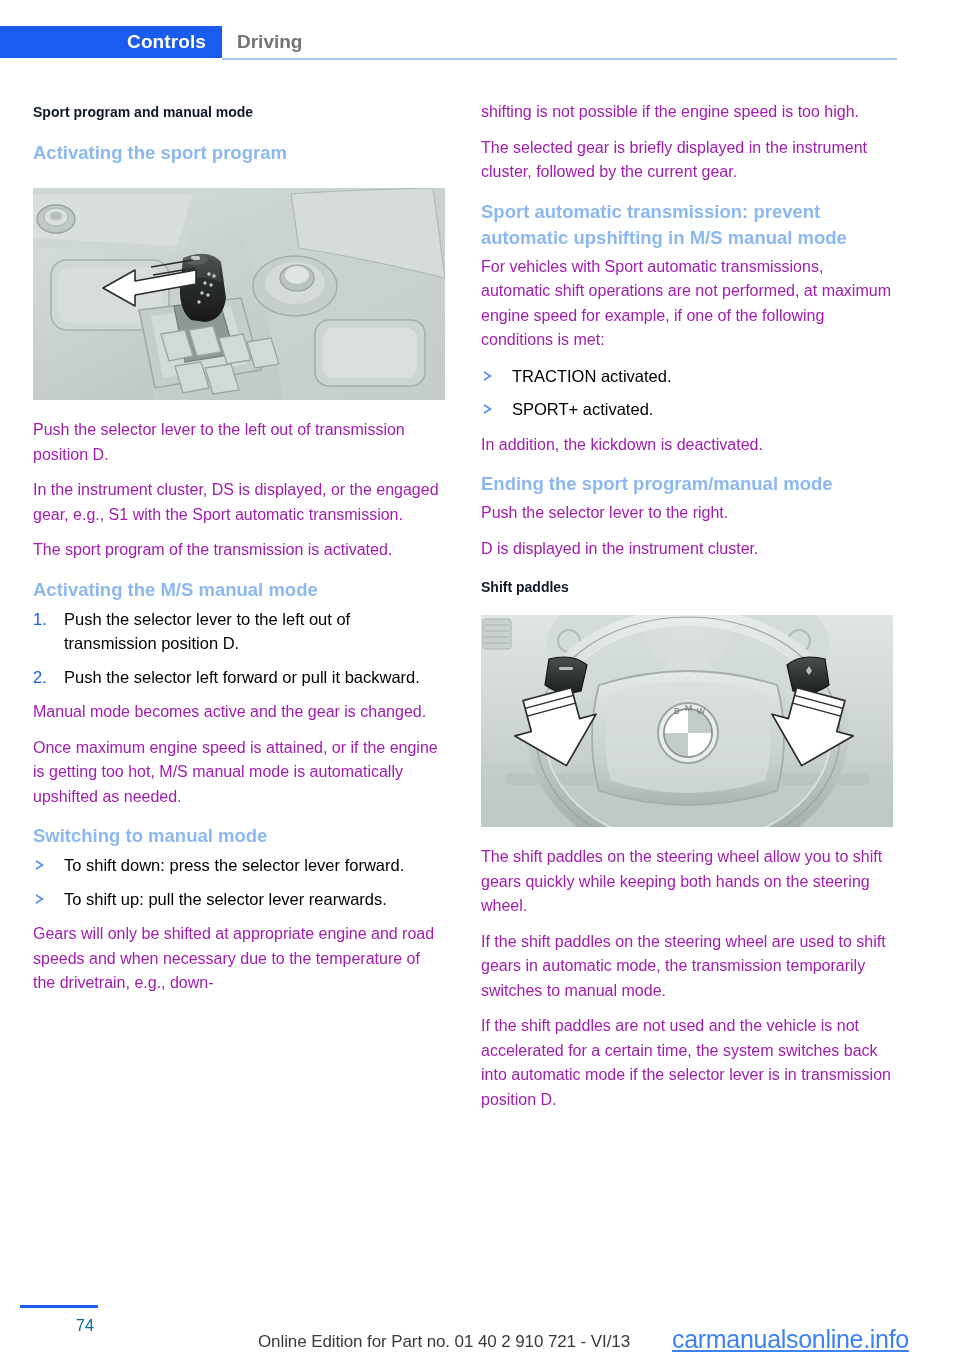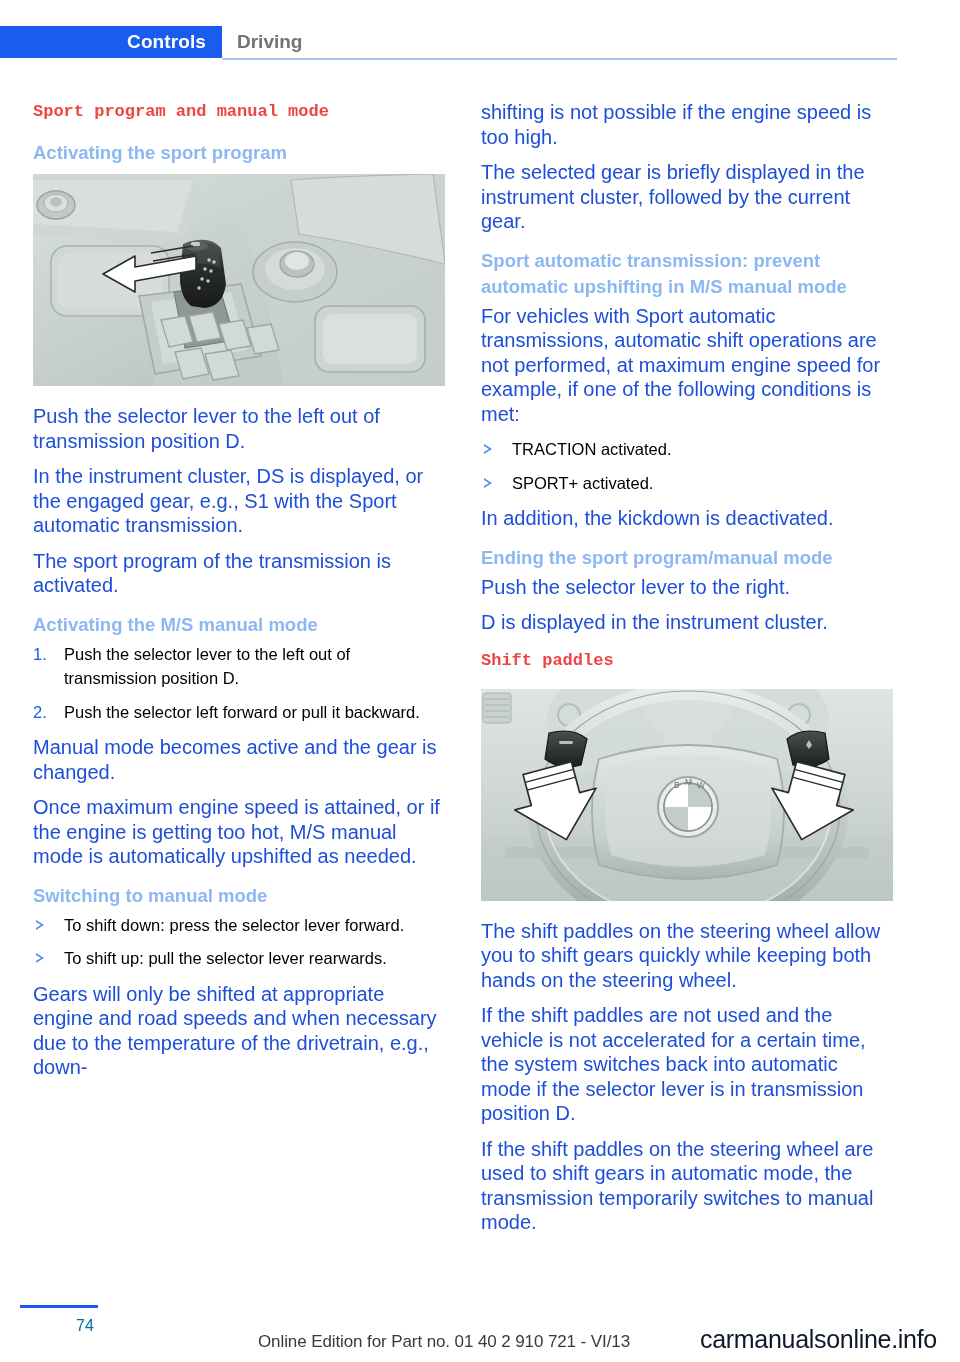--- a/index.html
+++ b/index.html
@@ -71,39 +71,38 @@
   .col {
     position: absolute;
     top: 100px;
     width: 412px;
   }
   .col-left  { left: 33px; }
   .col-right { left: 481px; }
 
   
   h1.doc-h1 {
-    font-size: 17px;
+    font-size: 14px;
     font-weight: bold;
-    color: #ef4444;
+    color: #0f172a;
     line-height: 24px;
     margin-bottom: 16px;
-    font-family: Liberation Mono, monospace;
   }
   h2.doc-h2 {
     font-size: 18.5px;
     font-weight: bold;
     color: #8cb8f2;
     line-height: 26px;
-    margin-bottom: 8px;
+    margin-bottom: 22px;
   }
   h2.doc-h2.tight { margin-bottom: 4px; }
 
   p.doc-p {
-    font-size: 20px;
-    color: #1d4ed8;
+    font-size: 16px;
+    color: #a21caf;
     line-height: 24.5px;
     margin-bottom: 11px;
   }
   p.doc-p.last { margin-bottom: 14px; }
 
   
   ol.num-list { list-style: none; margin-bottom: 11px; }
   ol.num-list > li {
     position: relative;
     padding-left: 31px;
@@ -183,26 +182,27 @@
   .footer-edition {
     position: absolute;
     left: 258px;
     top: 1332px;
     font-size: 17px;
     color: #3a3a3a;
     letter-spacing: -0.1px;
   }
   .watermark {
     position: absolute;
-    left: 700px;
+    left: 672px;
     top: 1325px;
     font-size: 25px;
-    color: #0f172a;
+    color: #3b82f6;
     letter-spacing: -0.3px;
     white-space: nowrap;
+    text-decoration: underline;
   }
 </style>
 </head>
 <body>
 
 <div class="page">
 
   <div class="header">
     <div class="header-tab-active">
       <span>Controls</span>
@@ -444,22 +444,22 @@
           <path d="M318 78 L356 78 L356 110 L373 110 L331 152 L289 110 L306 110 L306 78 Z" fill="#ffffff" stroke="#2b2b2b" stroke-width="1.7" stroke-linejoin="round" transform="rotate(15 331 112)"></path>
           <g stroke="#2b2b2b" stroke-width="1.4" fill="none" transform="rotate(15 331 112)">
             <path d="M306 86 H356"></path>
             <path d="M306 94 H356"></path>
           </g>
         </g>
       </svg>
     </div>
 
     <p class="doc-p">The shift paddles on the steering wheel allow you to shift gears quickly while keeping both hands on the steering wheel.</p>
+    <p class="doc-p">If the shift paddles on the steering wheel are used to shift gears in automatic mode, the transmission temporarily switches to manual mode.</p>
     <p class="doc-p">If the shift paddles are not used and the vehicle is not accelerated for a certain time, the system switches back into automatic mode if the selector lever is in transmission position D.</p>
-    <p class="doc-p">If the shift paddles on the steering wheel are used to shift gears in automatic mode, the transmission temporarily switches to manual mode.</p>
 
   </div>
 
   <div class="footer-rule"></div>
   <div class="footer-page-no">74</div>
   <div class="footer-edition">Online Edition for Part no. 01 40 2 910 721 - VI/13</div>
   <div class="watermark">carmanualsonline.info</div>
 
 </div>
 

